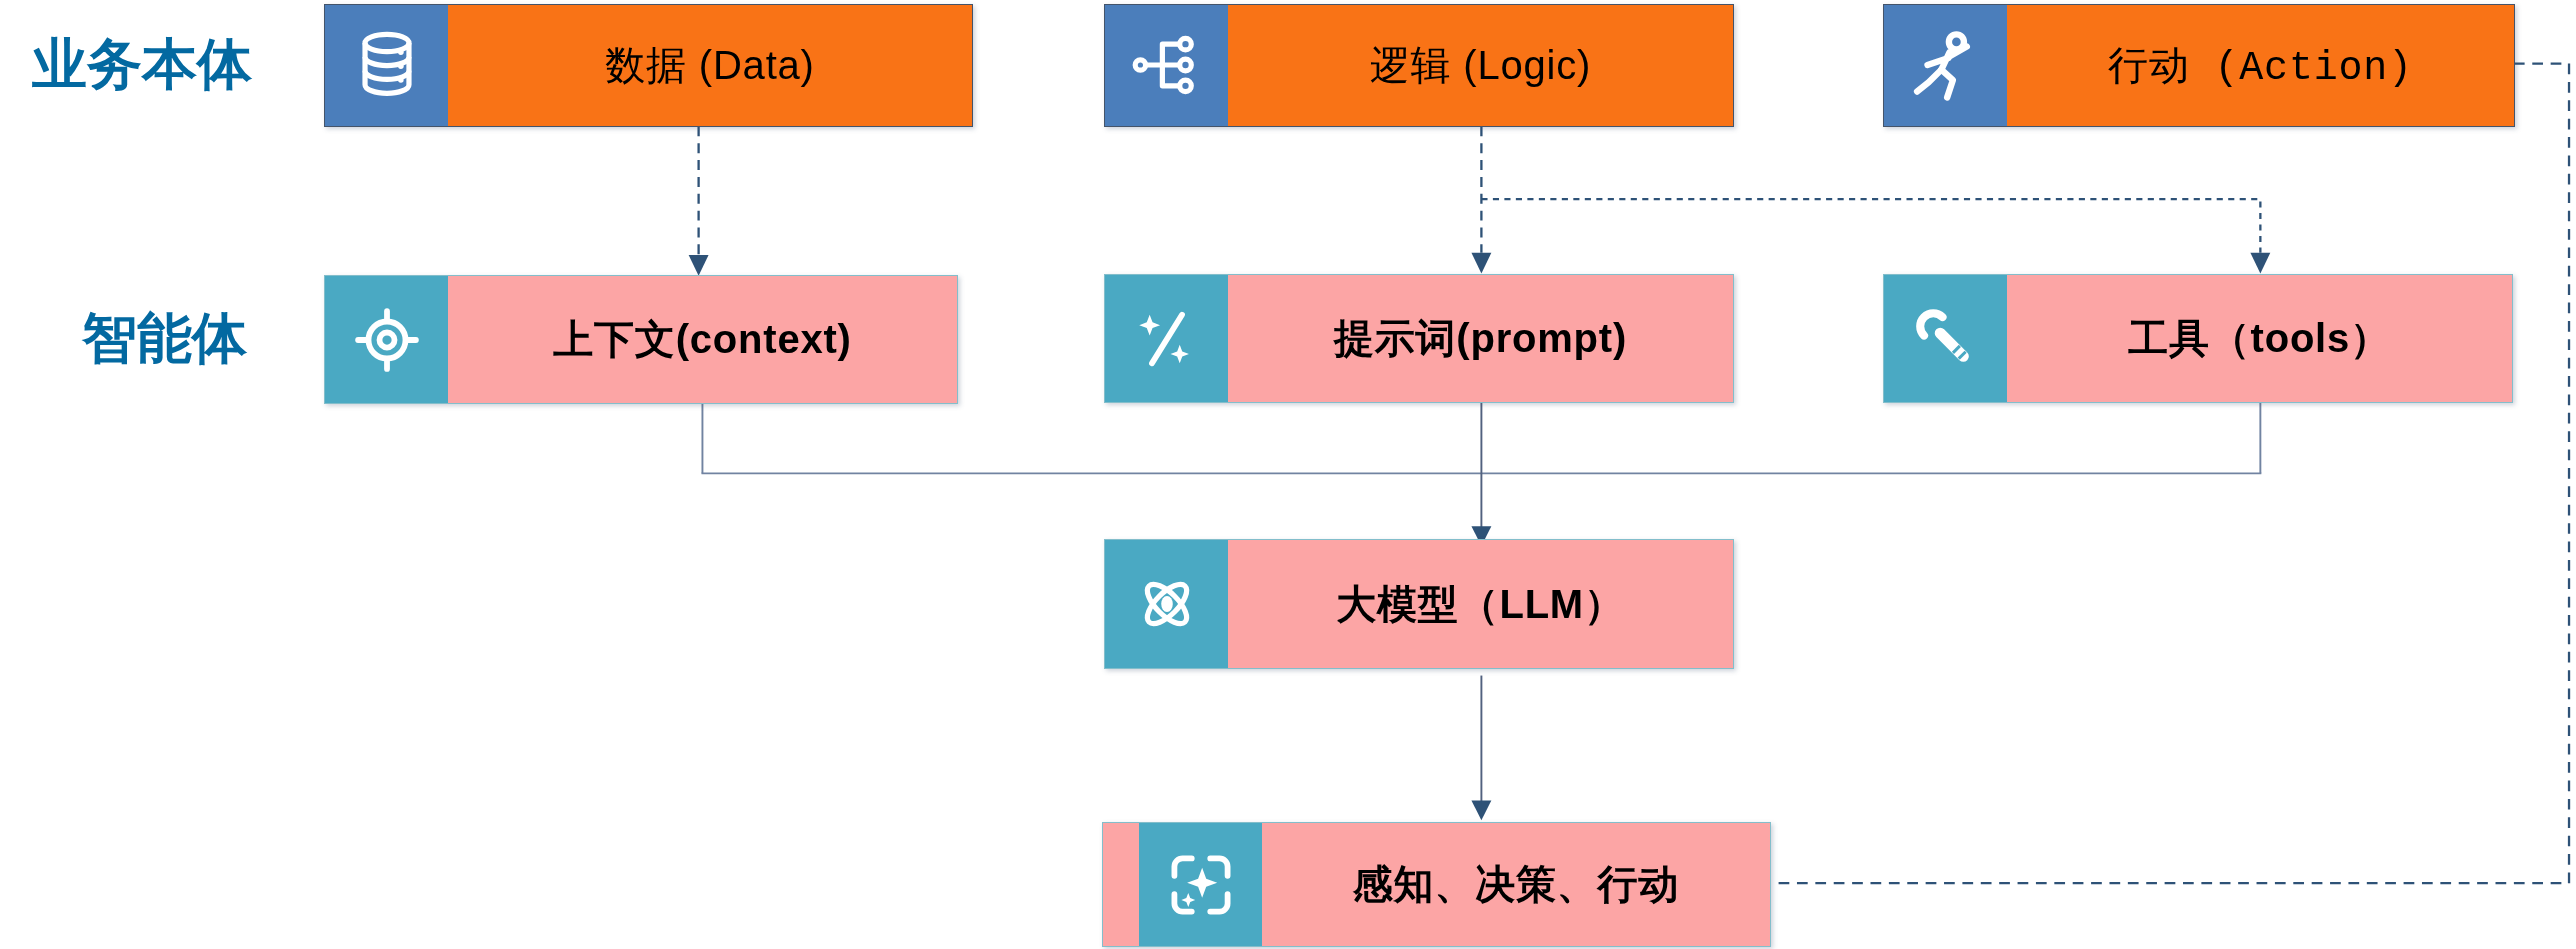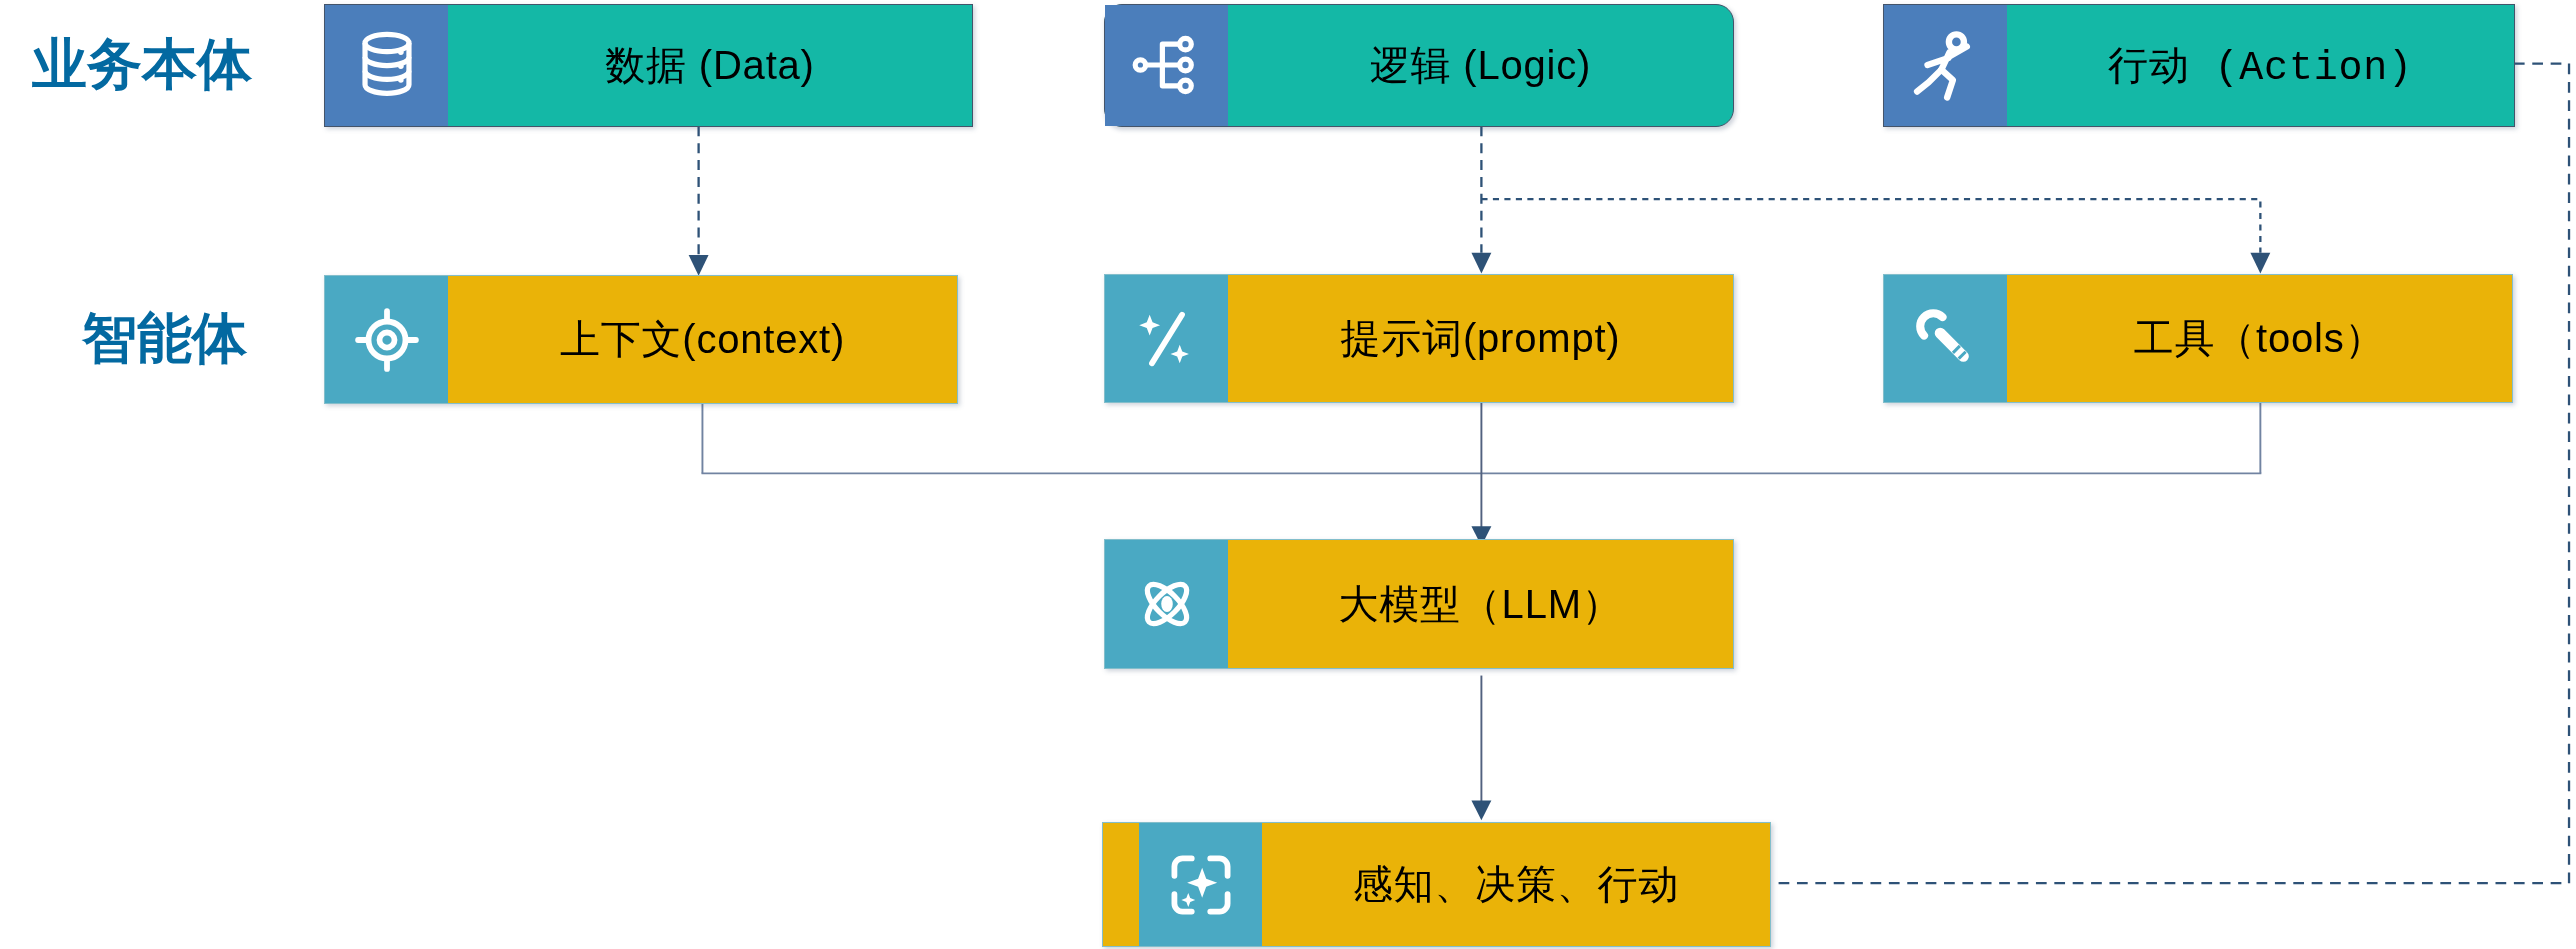--- a/index.html
+++ b/index.html
@@ -11,22 +11,22 @@
   .canvas{position:absolute;left:0;top:0;width:2576px;height:949px;}
   .edges{position:absolute;left:0;top:0;width:2576px;height:949px;pointer-events:none;}
   .row-label{
     position:absolute;color:#0369a1;font-size:55px;font-weight:700;
     text-align:center;line-height:1.1;white-space:nowrap;
   }
   .box{
     position:absolute;display:flex;align-items:stretch;
     box-shadow:1.5px 2.3px 4.6px rgba(60,80,110,0.25);
   }
-  .box.blue{background:#14b8a6;border:1.5px solid #44546A;}
-  .box.teal{background:#eab308;border:1.5px solid #83BECB;}
+  .box.blue{background:#f97316;border:1.5px solid #44546A;}
+  .box.teal{background:#fca5a5;border:1.5px solid #83BECB;font-weight:bold;}
   .tile{
     flex:0 0 123px;display:flex;align-items:center;justify-content:center;
   }
   .tile.blue-tile{background:#4B7EBB;}
   .tile.teal-tile{background:#4AA9C3;}
   .tile svg{width:74px;height:74px;display:block;}
   .body{
     flex:1 1 auto;display:flex;align-items:center;justify-content:center;
     font-size:40px;color:#000;letter-spacing:0.8px;white-space:nowrap;
   }
@@ -85,21 +85,21 @@
           <path d="M13,37 a19,7.5 0 0 0 38,0"></path>
         </g>
         <circle cx="44" cy="21" r="2.4" fill="#ffffff"></circle>
         <circle cx="44" cy="33" r="2.4" fill="#ffffff"></circle>
         <circle cx="44" cy="45" r="2.4" fill="#ffffff"></circle>
       </svg>
     </div>
     <div class="body">数据 (Data)</div>
   </div>
 
-  <div class="box blue" style="left:1104px;top:3.8px;width:628px;height:121px;border-radius:18px;">
+  <div class="box blue" style="left:1104px;top:3.8px;width:628px;height:121px;">
     <div class="tile blue-tile">
       <svg viewBox="0 0 64 64">
         <g fill="none" stroke="#ffffff" stroke-width="4.5" stroke-linecap="round" stroke-linejoin="round">
           <circle cx="9" cy="32" r="4.5"></circle>
           <path d="M14,32 H28"></path>
           <path d="M42,14 H28 V50 H42"></path>
           <path d="M28,32 H42"></path>
           <circle cx="48" cy="14" r="5"></circle>
           <circle cx="48" cy="32" r="5"></circle>
           <circle cx="48" cy="50" r="5"></circle>

